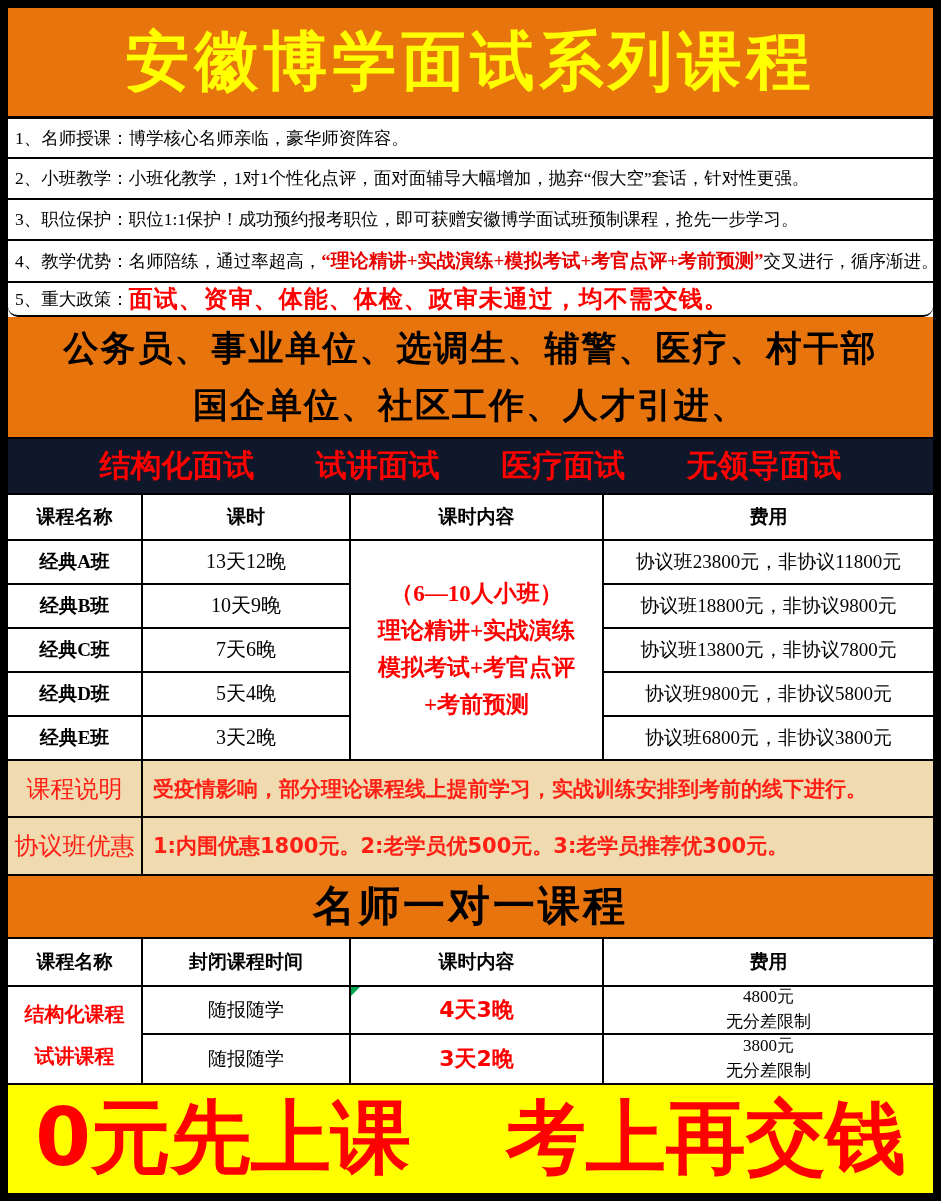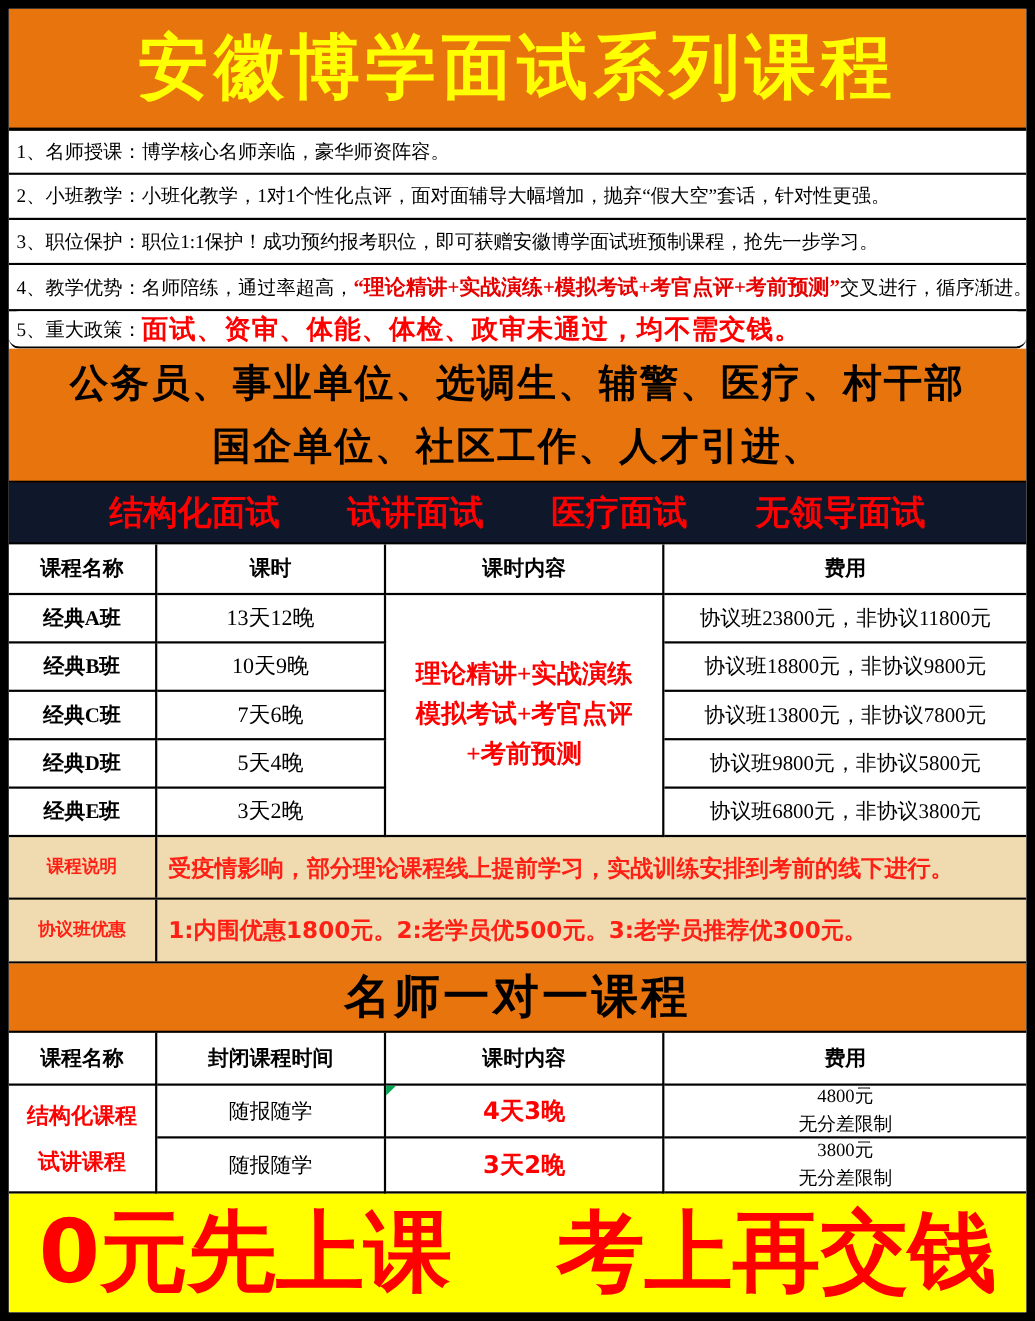--- a/index.html
+++ b/index.html
@@ -88,21 +88,21 @@
   }
 
   
   .note-row {
     display: grid; grid-template-columns: 135px 1fr;
     height: 58px; background: #F0DAAF; border-bottom: 2px solid #000;
   }
   .note-label {
     border-right: 2px solid #000;
     display: flex; align-items: center; justify-content: center;
-    color: #FF2015; font-weight: bold; font-size: 16px;
+    color: #FF2015; font-weight: normal; font-size: 24px;
     font-family: "DejaVu Sans", sans-serif;
   }
   .note-text {
     display: flex; align-items: center; padding-left: 10px;
     color: #FF2015; font-weight: bold; font-size: 21px; white-space: nowrap;
     font-family: "DejaVu Sans", sans-serif;
   }
 
   
   .one-title {
@@ -177,20 +177,21 @@
     <span class="type">无领导面试</span>
   </div>
 
   <div class="grid-table t1">
     <div class="cell th">课程名称</div>
     <div class="cell th">课时</div>
     <div class="cell th">课时内容</div>
     <div class="cell th last">费用</div>
 
     <div class="cell content-merged">
+      <div>（6—10人小班）</div>
       <div>理论精讲+实战演练</div>
       <div>模拟考试+考官点评</div>
       <div>+考前预测</div>
     </div>
 
     <div class="cell name" style="grid-row:2">经典A班</div>
     <div class="cell hours" style="grid-row:2">13天12晚</div>
     <div class="cell fee last" style="grid-row:2;grid-column:4">协议班23800元，非协议11800元</div>
 
     <div class="cell name" style="grid-row:3">经典B班</div>

